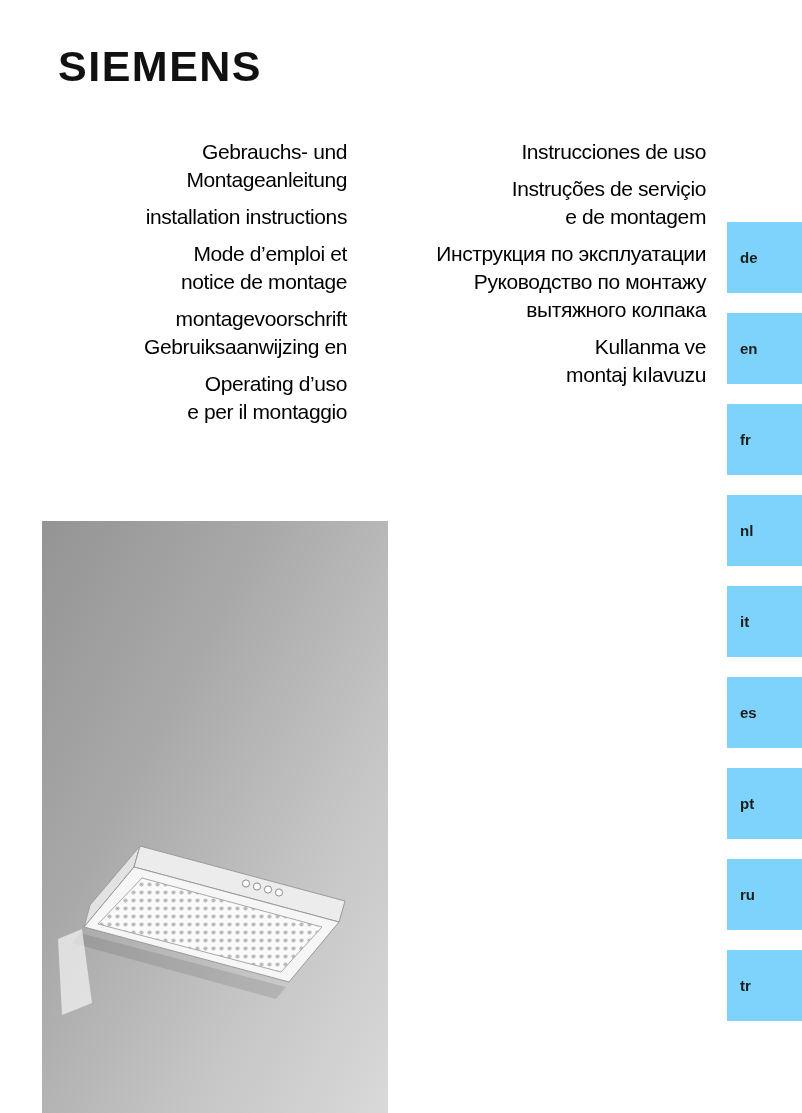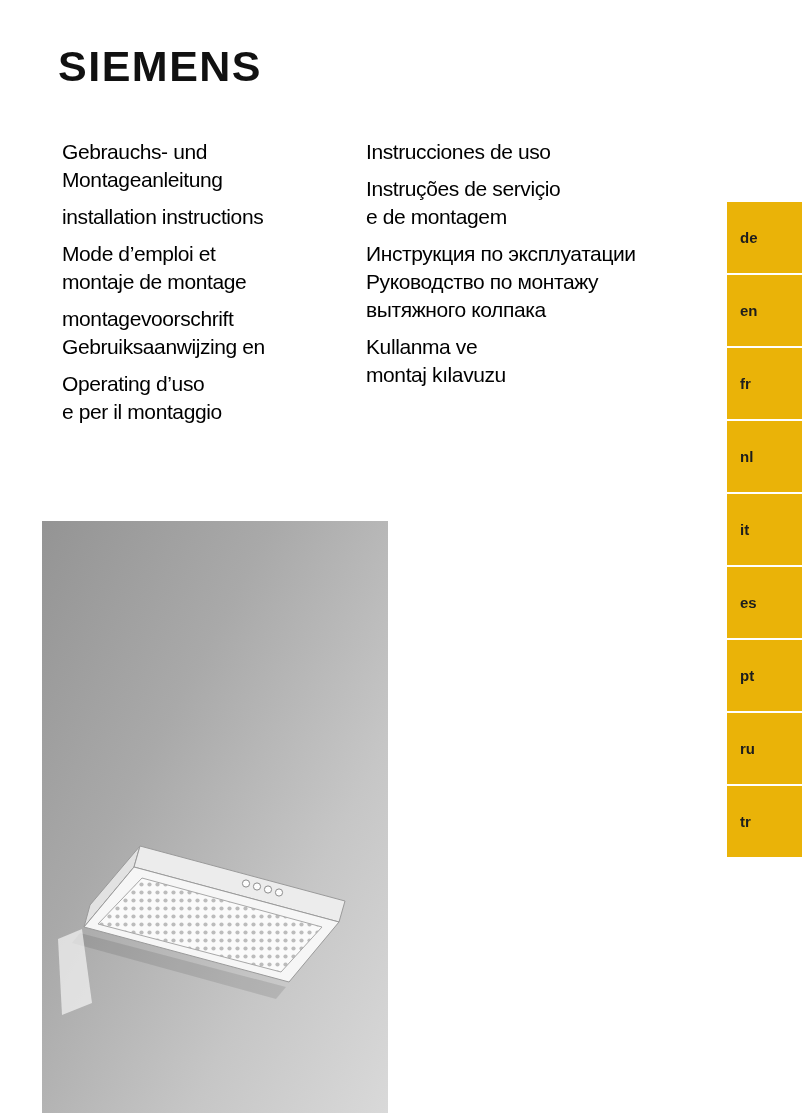--- a/index.html
+++ b/index.html
@@ -30,40 +30,42 @@
     top: 138px;
   }
   .col-left  { left: 62px;  width: 285px; }
   .col-right { left: 352px; width: 340px; margin-left: 14px; }
   .title-block {
     margin-bottom: 9px;
     font-size: 21px;
     line-height: 28px;
     letter-spacing: -0.4px;
     color: #000000;
+    text-align: right;
   }
   .title-line { display: block; }
   .tabs {
     position: absolute;
     top: 202px;
     right: 0;
     width: 75px;
   }
   .tab {
     box-sizing: border-box;
     width: 75px;
     height: 71px;
     margin-bottom: 2px;
-    background: #eab308;
+    background: #7dd3fc;
     display: flex;
     align-items: center;
     padding-left: 13px;
     font-size: 15px;
     font-weight: bold;
     color: #1d1d1d;
+    margin-top: 20px;
   }
   .photo {
     position: absolute;
     left: 42px;
     top: 521px;
     width: 346px;
     height: 592px;
     background: linear-gradient(118deg, #949494 0%, #a9a9a9 35%, #c6c6c6 70%, #d9d9d9 100%);
   }
   .hood-svg {
@@ -84,21 +86,21 @@
   <div class="col col-left">
     <div class="title-block">
       <span class="title-line">Gebrauchs- und</span>
       <span class="title-line">Montageanleitung</span>
     </div>
     <div class="title-block">
       <span class="title-line">installation instructions</span>
     </div>
     <div class="title-block">
       <span class="title-line">Mode d’emploi et</span>
-      <span class="title-line">montaje de montage</span>
+      <span class="title-line">notice de montage</span>
     </div>
     <div class="title-block">
       <span class="title-line">montagevoorschrift</span>
       <span class="title-line">Gebruiksaanwijzing en</span>
     </div>
     <div class="title-block">
       <span class="title-line">Operating d’uso</span>
       <span class="title-line">e per il montaggio</span>
     </div>
   </div>

